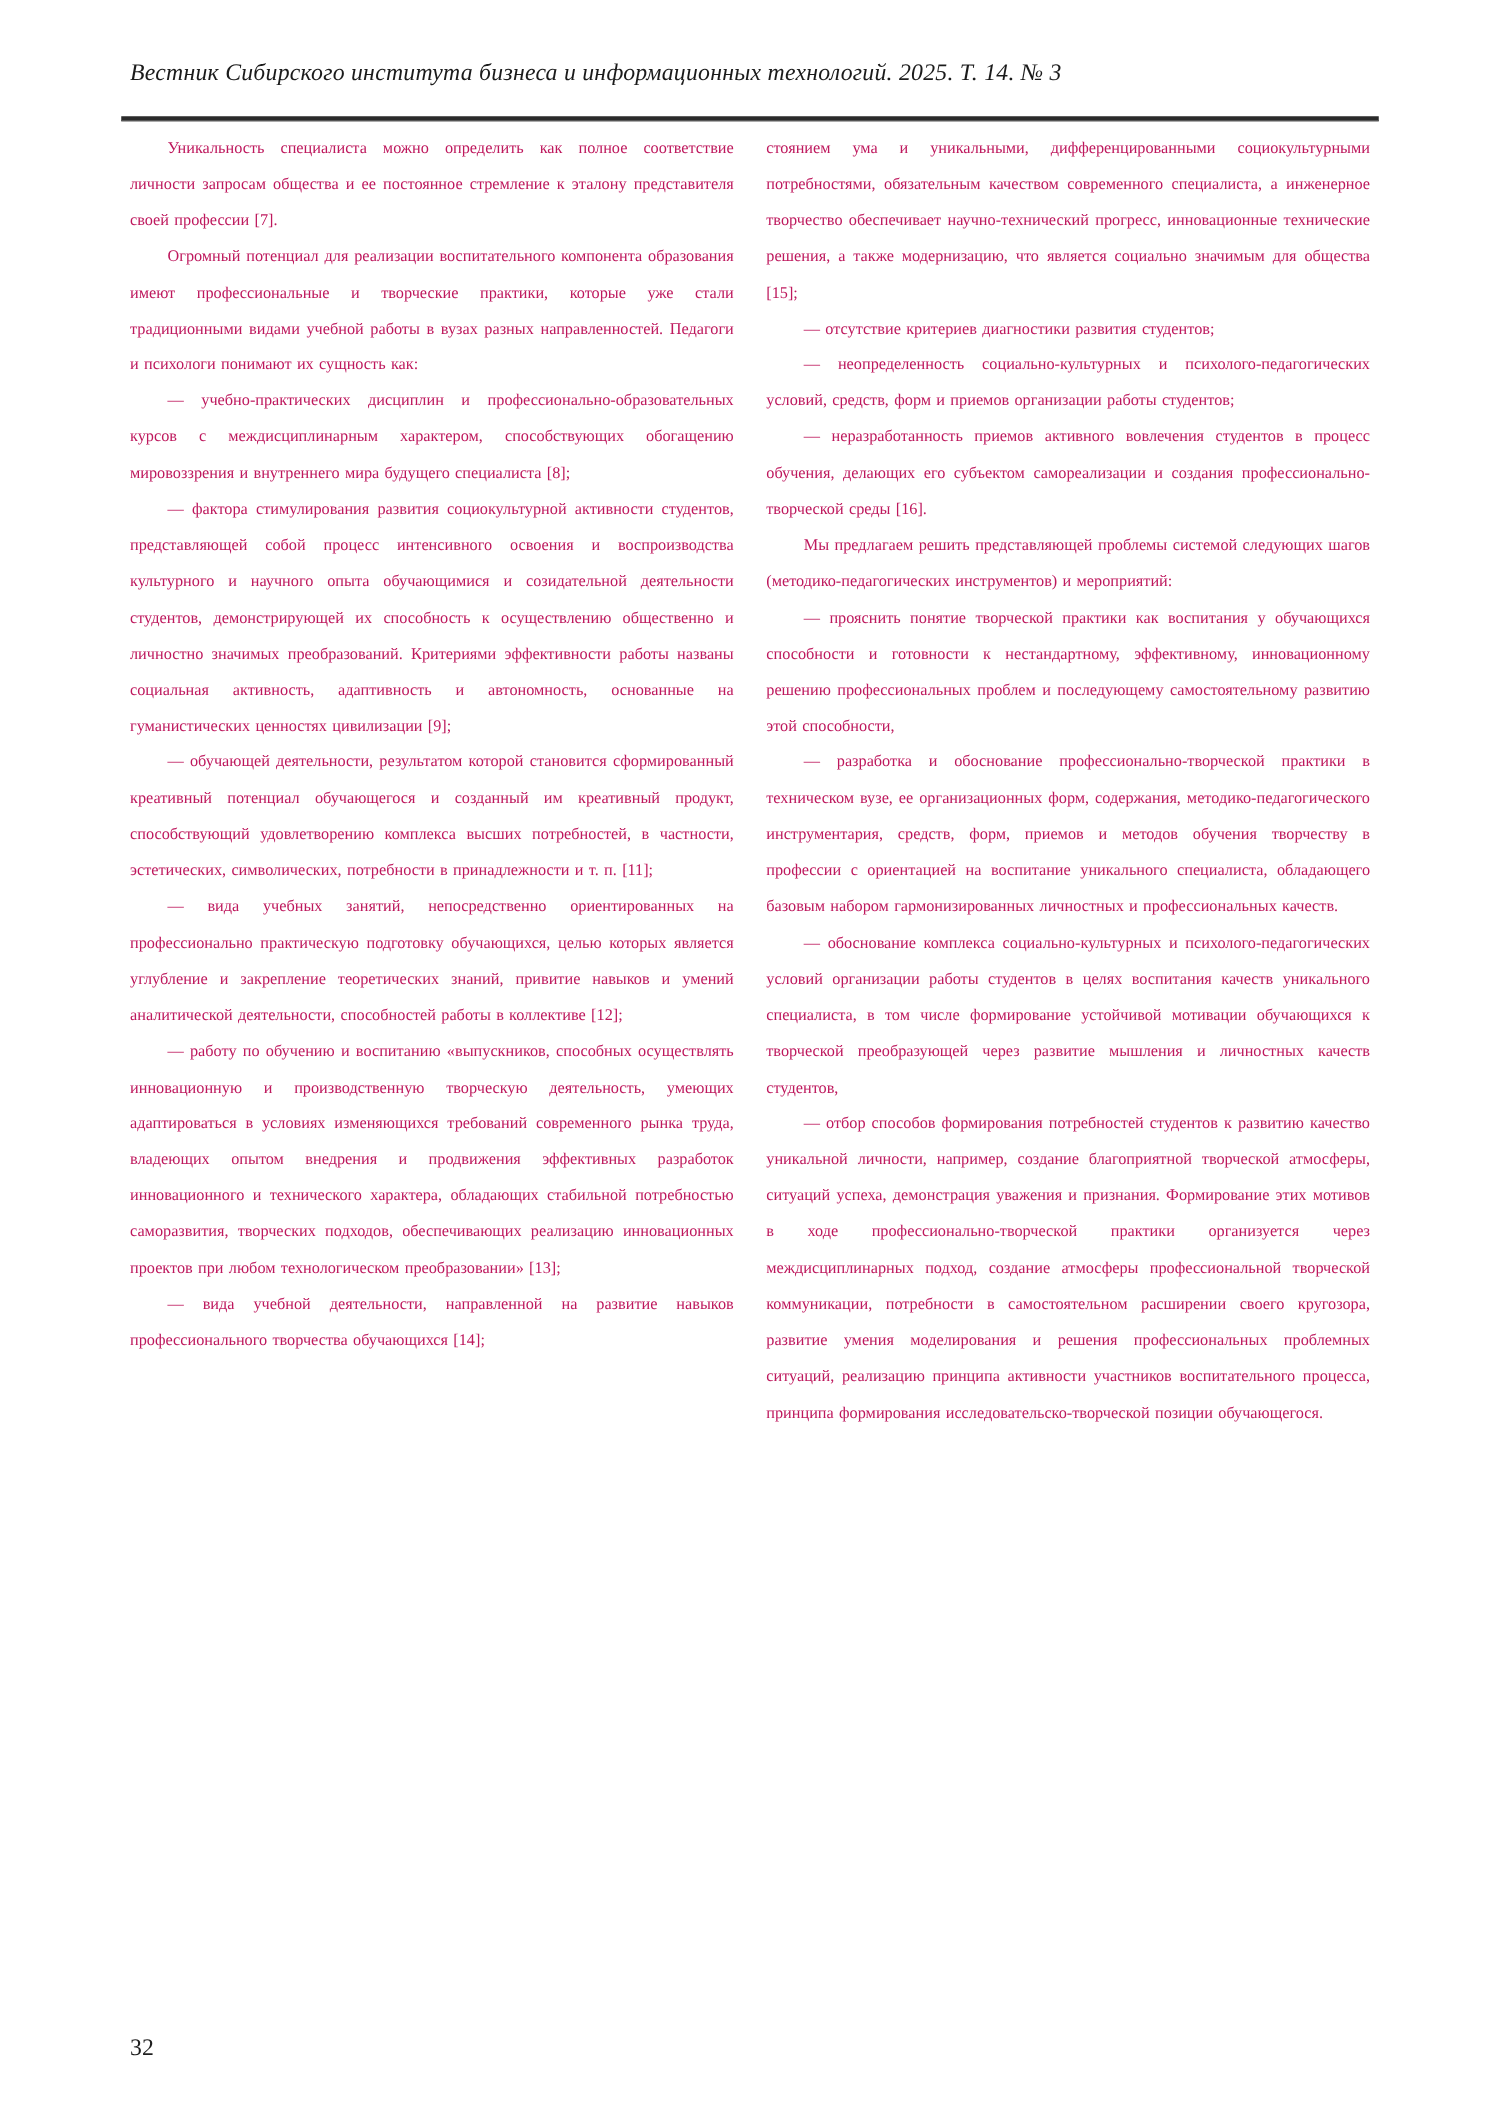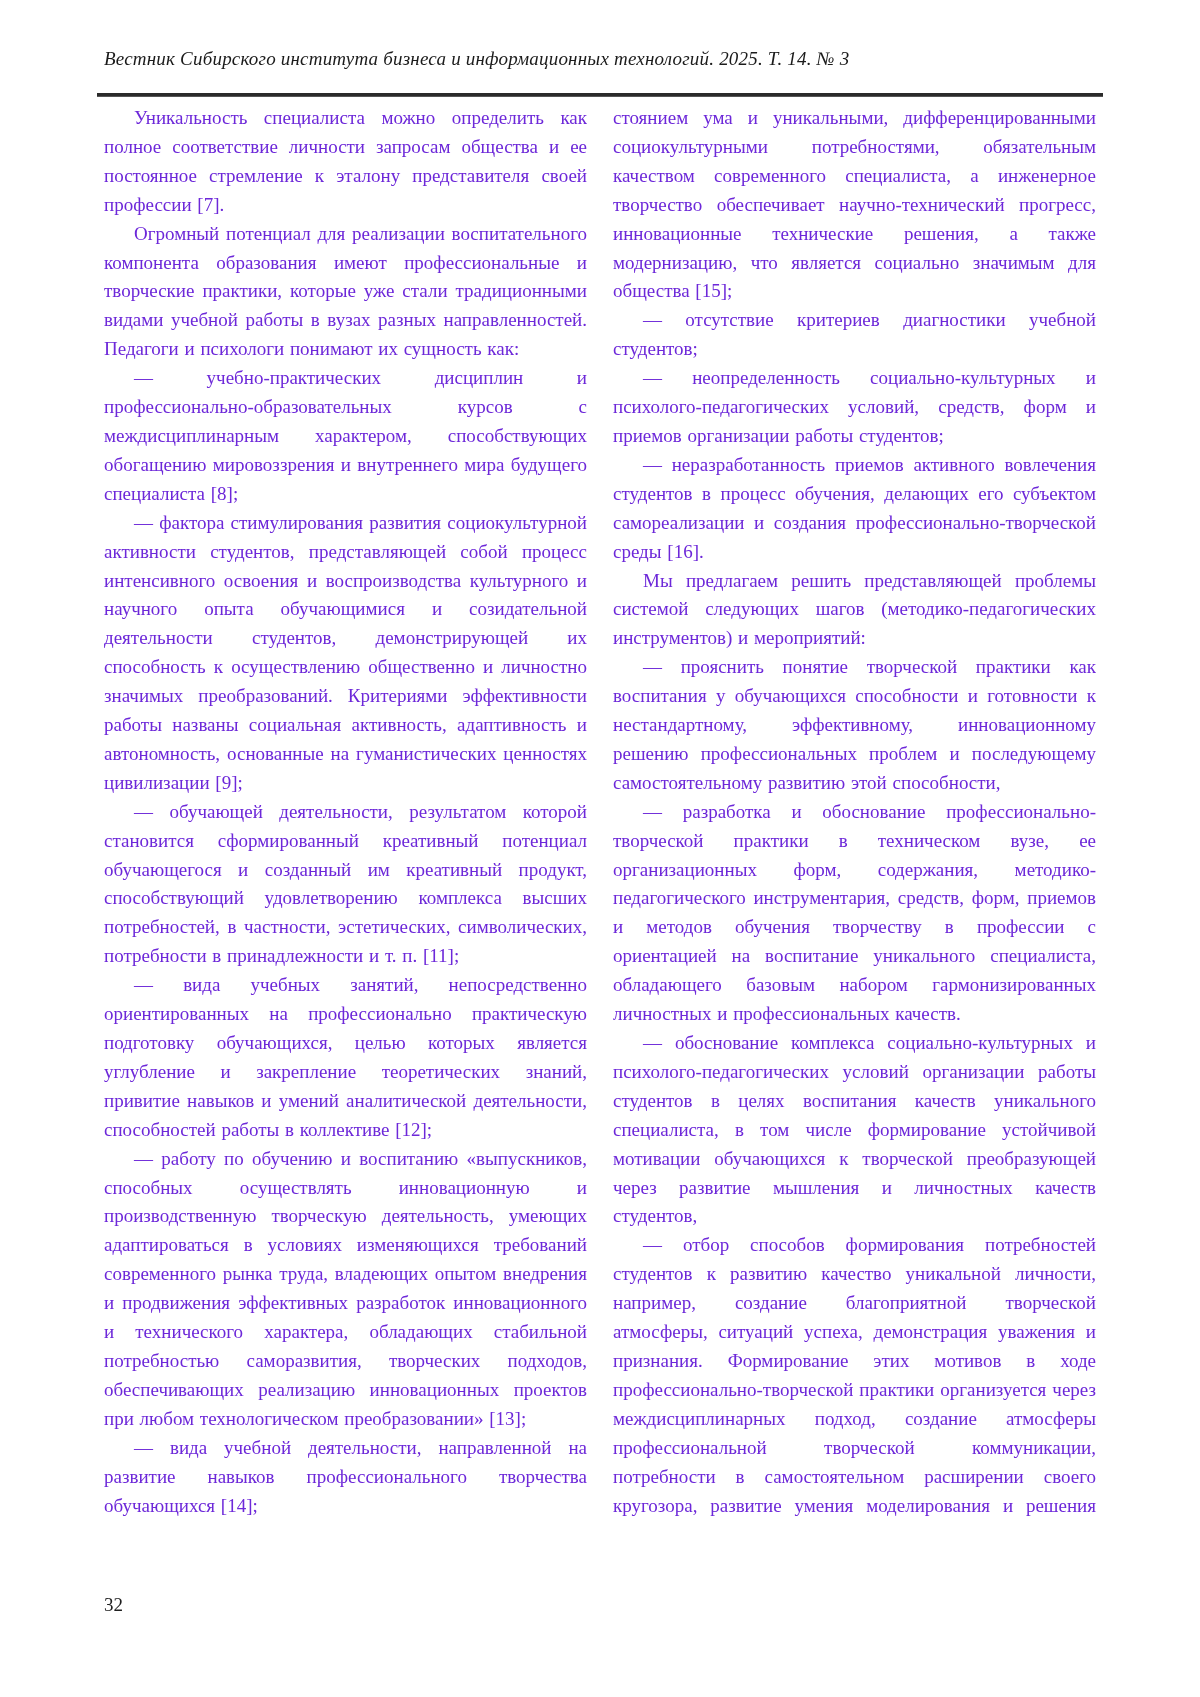--- a/index.html
+++ b/index.html
@@ -44,36 +44,36 @@
     height: 1420px;
     display: flex;
     gap: 26px;
     overflow: hidden;
   }
   .col {
     width: 483px;
     flex: 0 0 483px;
     text-align: justify;
     text-justify: inter-word;
-    font-size: 19px;
+    font-size: 13px;
     line-height: 28.9px;
     word-spacing: 1px;
-    color: #6d28d9;
+    color: #be185d;
   }
   .col p.para {
     margin: 0;
     text-indent: 30px;
   }
   .col p.para.no-indent {
     text-indent: 0;
   }
   .page-number {
     position: absolute;
     left: 104px;
-    top: 1594px;
+    top: 1628px;
     font-size: 19px;
     color: #1e1e1e;
   }
 </style>
 </head>
 <body>
 
 <div class="page">
   <div class="running-head">Вестник Сибирского института бизнеса и информационных технологий. 2025. Т. 14. № 3</div>
   <div class="head-rule"></div>
@@ -83,21 +83,21 @@
         <p class="para">Огромный потенциал для реализации воспитательного компонента образования имеют профессиональные и творческие практики, которые уже стали традиционными видами учебной работы в вузах разных направленностей. Педагоги и психологи понимают их сущность как:</p>
         <p class="para">— учебно-практических дисциплин и профессионально-образовательных курсов с междисциплинарным характером, способствующих обогащению мировоззрения и внутреннего мира будущего специалиста [8];</p>
         <p class="para">— фактора стимулирования развития социокультурной активности студентов, представляющей собой процесс интенсивного освоения и воспроизводства культурного и научного опыта обучающимися и созидательной деятельности студентов, демонстрирующей их способность к осуществлению общественно и личностно значимых преобразований. Критериями эффективности работы названы социальная активность, адаптивность и автономность, основанные на гуманистических ценностях цивилизации [9];</p>
         <p class="para">— обучающей деятельности, результатом которой становится сформированный креативный потенциал обучающегося и созданный им креативный продукт, способствующий удовлетворению комплекса высших потребностей, в частности, эстетических, символических, потребности в принадлежности и т. п. [11];</p>
         <p class="para">— вида учебных занятий, непосредственно ориентированных на профессионально практическую подготовку обучающихся, целью которых является углубление и закрепление теоретических знаний, привитие навыков и умений аналитической деятельности, способностей работы в коллективе [12];</p>
         <p class="para">— работу по обучению и воспитанию «выпускников, способных осуществлять инновационную и производственную творческую деятельность, умеющих адаптироваться в условиях изменяющихся требований современного рынка труда, владеющих опытом внедрения и продвижения эффективных разработок инновационного и технического характера, обладающих стабильной потребностью саморазвития, творческих подходов, обеспечивающих реализацию инновационных проектов при любом технологическом преобразовании» [13];</p>
         <p class="para">— вида учебной деятельности, направленной на развитие навыков профессионального творчества обучающихся [14];</p>
       </div>
     <div class="col">
         <p class="para no-indent">стоянием ума и уникальными, дифференцированными социокультурными потребностями, обязательным качеством современного специалиста, а инженерное творчество обеспечивает научно-технический прогресс, инновационные технические решения, а также модернизацию, что является социально значимым для общества [15];</p>
-        <p class="para">— отсутствие критериев диагностики учебной студентов;</p>
+        <p class="para">— отсутствие критериев диагностики развития студентов;</p>
         <p class="para">— неопределенность социально-культурных и психолого-педагогических условий, средств, форм и приемов организации работы студентов;</p>
         <p class="para">— неразработанность приемов активного вовлечения студентов в процесс обучения, делающих его субъектом самореализации и создания профессионально-творческой среды [16].</p>
         <p class="para">Мы предлагаем решить представляющей проблемы системой следующих шагов (методико-педагогических инструментов) и мероприятий:</p>
         <p class="para">— прояснить понятие творческой практики как воспитания у обучающихся способности и готовности к нестандартному, эффективному, инновационному решению профессиональных проблем и последующему самостоятельному развитию этой способности,</p>
         <p class="para">— разработка и обоснование профессионально-творческой практики в техническом вузе, ее организационных форм, содержания, методико-педагогического инструментария, средств, форм, приемов и методов обучения творчеству в профессии с ориентацией на воспитание уникального специалиста, обладающего базовым набором гармонизированных личностных и профессиональных качеств.</p>
         <p class="para">— обоснование комплекса социально-культурных и психолого-педагогических условий организации работы студентов в целях воспитания качеств уникального специалиста, в том числе формирование устойчивой мотивации обучающихся к творческой преобразующей через развитие мышления и личностных качеств студентов,</p>
         <p class="para">— отбор способов формирования потребностей студентов к развитию качество уникальной личности, например, создание благоприятной творческой атмосферы, ситуаций успеха, демонстрация уважения и признания. Формирование этих мотивов в ходе профессионально-творческой практики организуется через междисциплинарных подход, создание атмосферы профессиональной творческой коммуникации, потребности в самостоятельном расширении своего кругозора, развитие умения моделирования и решения профессиональных проблемных ситуаций, реализацию принципа активности участников воспитательного процесса, принципа формирования исследовательско-творческой позиции обучающегося.</p>
       </div>
   </div>
   <div class="page-number">32</div>

